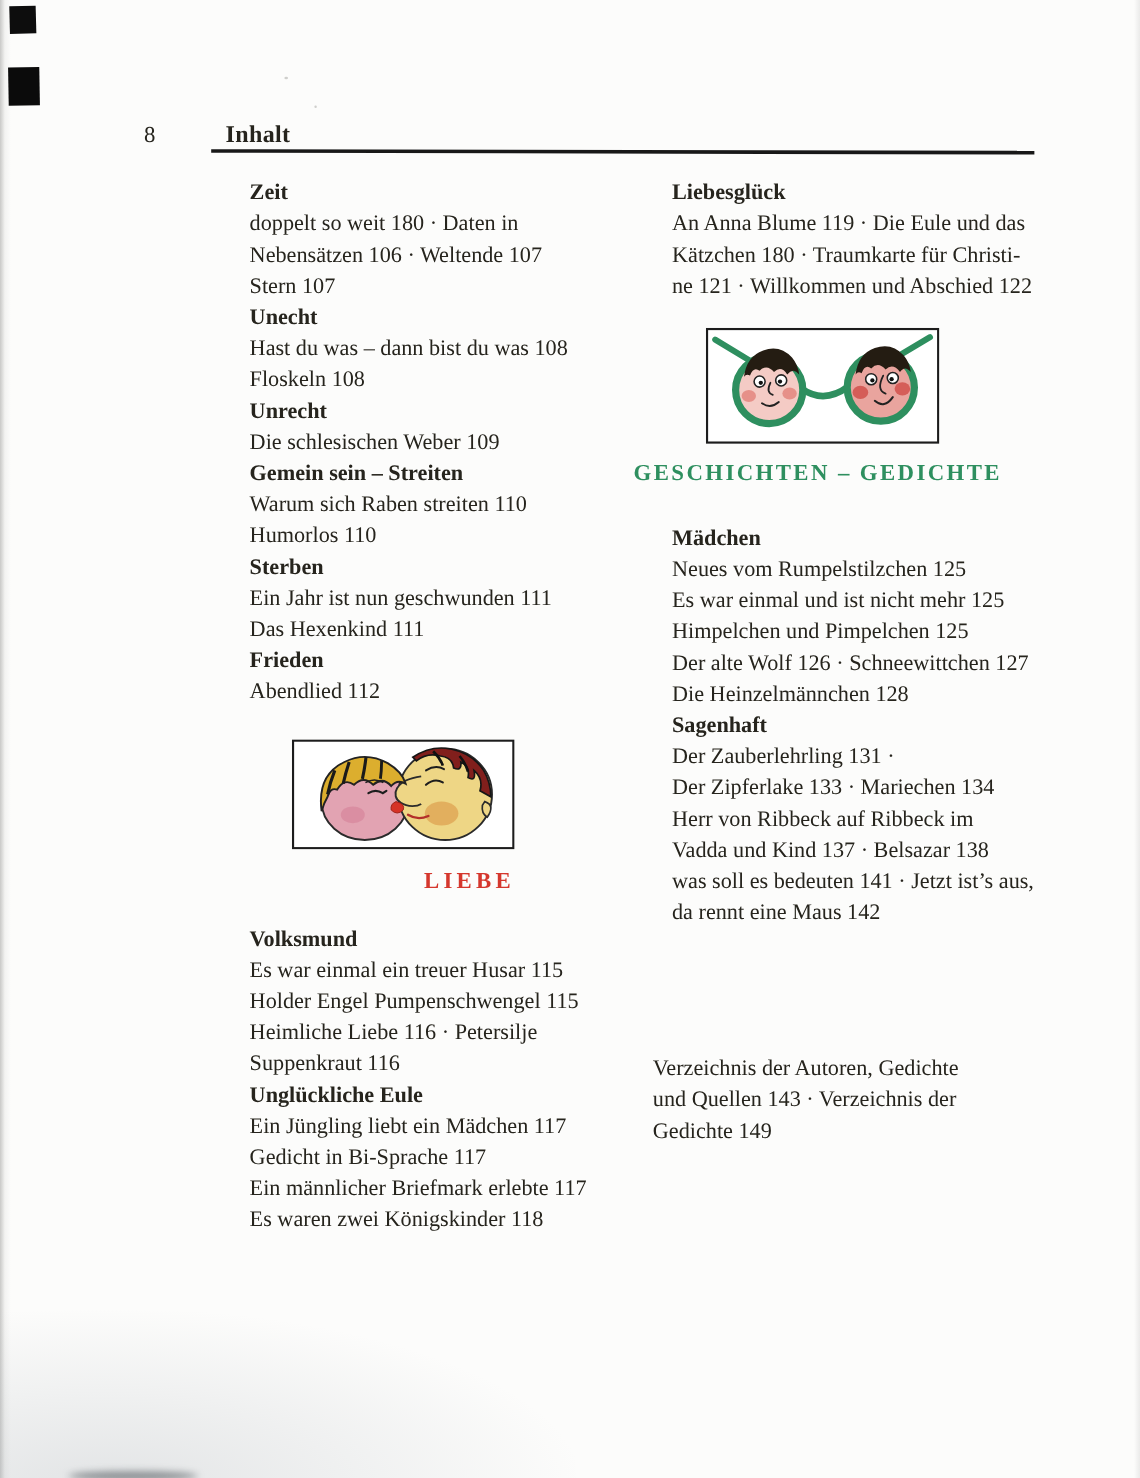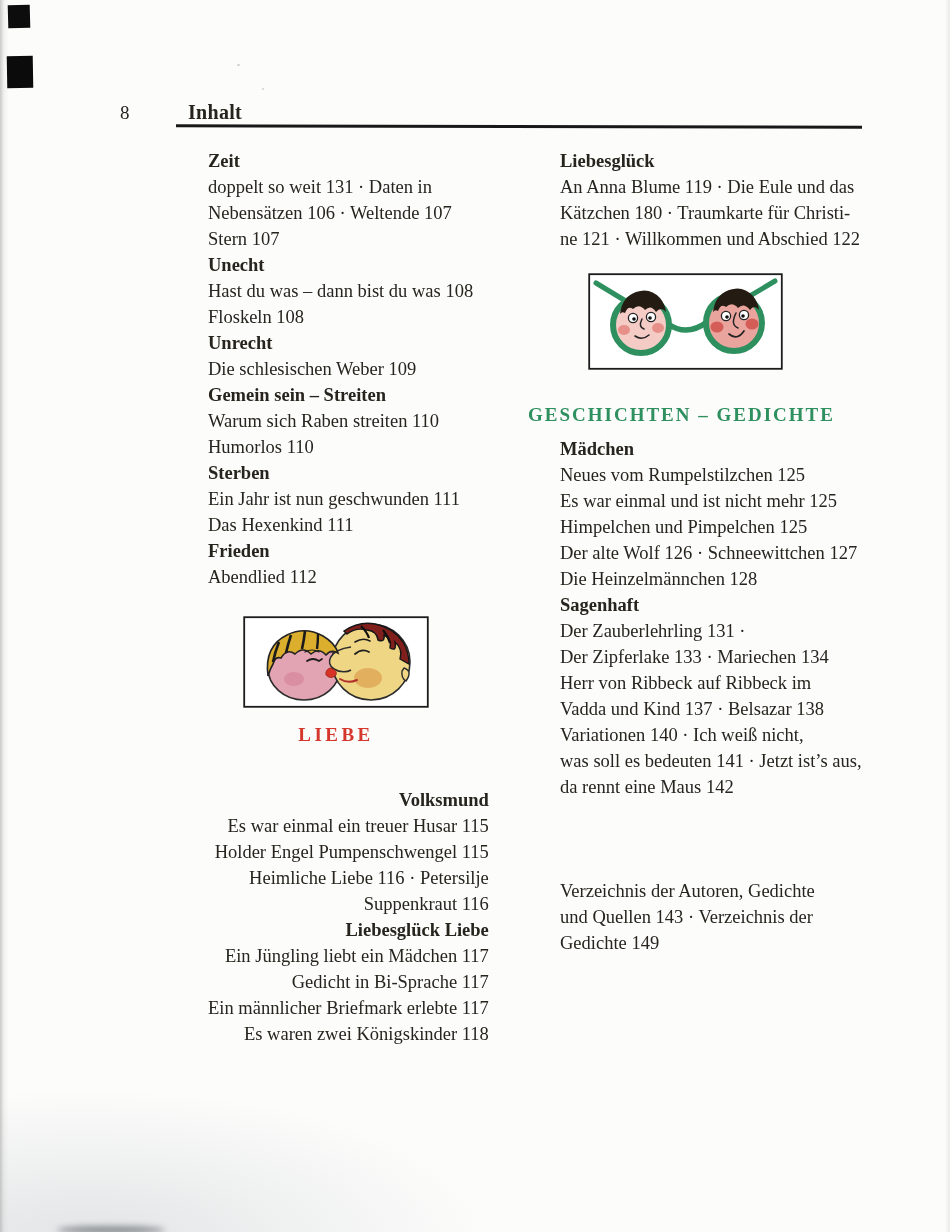--- a/index.html
+++ b/index.html
@@ -24,33 +24,33 @@
   
   .pageno{position:absolute;left:120px;top:100px;font-size:19px;line-height:26px;}
   .booktitle{position:absolute;left:188px;top:99px;font-size:20px;line-height:26px;font-weight:bold;letter-spacing:.3px;}
   .rule{position:absolute;left:176px;top:125px;width:686px;height:2.6px;background:#181818;transform:rotate(.12deg);}
 
   
   .grp{position:absolute;margin-left:32px;}
   .line{height:26px;line-height:26px;font-size:18.5px;white-space:nowrap;}
   .b{font-weight:bold;}
   .g-l1{left:176px;top:148px;}
-  .g-l2{left:176px;top:787px;text-align:right;}
+  .g-l2{left:176px;top:770px;}
   .g-r1{left:528px;top:148px;}
   .g-r2{left:528px;top:436px;}
-  .g-r3{left:528px;top:878px;}
+  .g-r3{left:512px;top:878px;}
 
   
   .illo{position:absolute;}
   .illo-kiss{left:243px;top:616px;width:186px;height:92px;}
   .illo-glasses{left:588px;top:273px;width:195px;height:97px;}
-  .h-liebe{position:absolute;left:243px;top:722px;width:186px;text-align:center;
+  .h-liebe{position:absolute;left:243px;top:722px;width:186px;text-align:right;
     font-size:19px;line-height:26px;letter-spacing:3.5px;font-weight:bold;color:#d5372d;}
   .h-gg{position:absolute;left:528px;top:382px;font-size:19px;line-height:26px;
-    letter-spacing:2px;font-weight:bold;color:#2e8f5f;white-space:nowrap;margin-top:20px;}
+    letter-spacing:2px;font-weight:bold;color:#2e8f5f;white-space:nowrap;}
 </style>
 </head>
 <body>
 
 <div class="page">
 
   <div class="edge-left"></div>
   <div class="edge-right"></div>
   <div class="corner-shadow"></div>
   <div class="bottom-smudge"></div>
@@ -58,21 +58,21 @@
   <div class="sq2"></div>
   <div class="speck" style="left:237px;top:64px;width:3px;height:2px;"></div>
   <div class="speck" style="left:262px;top:88px;width:2px;height:2px;"></div>
 
   <div class="pageno">8</div>
   <div class="booktitle">Inhalt</div>
   <div class="rule"></div>
 
   <div class="grp g-l1">
     <div class="line b">Zeit</div>
-    <div class="line">doppelt so weit 131 · Daten in</div>
+    <div class="line">doppelt so weit 180 · Daten in</div>
     <div class="line">Nebensätzen 106 · Weltende 107</div>
     <div class="line">Stern 107</div>
     <div class="line b">Unecht</div>
     <div class="line">Hast du was – dann bist du was 108</div>
     <div class="line">Floskeln 108</div>
     <div class="line b">Unrecht</div>
     <div class="line">Die schlesischen Weber 109</div>
     <div class="line b">Gemein sein – Streiten</div>
     <div class="line">Warum sich Raben streiten 110</div>
     <div class="line">Humorlos 110</div>
@@ -118,21 +118,21 @@
     </svg>
   </div>
   <div class="h-liebe">LIEBE</div>
 
   <div class="grp g-l2">
     <div class="line b">Volksmund</div>
     <div class="line">Es war einmal ein treuer Husar 115</div>
     <div class="line">Holder Engel Pumpenschwengel 115</div>
     <div class="line">Heimliche Liebe 116 · Petersilje</div>
     <div class="line">Suppenkraut 116</div>
-    <div class="line b">Liebesglück Liebe</div>
+    <div class="line b">Unglückliche Eule</div>
     <div class="line">Ein Jüngling liebt ein Mädchen 117</div>
     <div class="line">Gedicht in Bi-Sprache 117</div>
     <div class="line">Ein männlicher Briefmark erlebte 117</div>
     <div class="line">Es waren zwei Königskinder 118</div>
   </div>
 
   <div class="grp g-r1">
     <div class="line b">Liebesglück</div>
     <div class="line">An Anna Blume 119 · Die Eule und das</div>
     <div class="line">Kätzchen 180 · Traumkarte für Christi-</div>
@@ -179,21 +179,20 @@
     <div class="line">Neues vom Rumpelstilzchen 125</div>
     <div class="line">Es war einmal und ist nicht mehr 125</div>
     <div class="line">Himpelchen und Pimpelchen 125</div>
     <div class="line">Der alte Wolf 126 · Schneewittchen 127</div>
     <div class="line">Die Heinzelmännchen 128</div>
     <div class="line b">Sagenhaft</div>
     <div class="line">Der Zauberlehrling 131 ·</div>
     <div class="line">Der Zipferlake 133 · Mariechen 134</div>
     <div class="line">Herr von Ribbeck auf Ribbeck im</div>
     <div class="line">Vadda und Kind 137 · Belsazar 138</div>
-    <div class="line">Variationen 140 · Ich weiß nicht,</div>
     <div class="line">was soll es bedeuten 141 · Jetzt ist’s aus,</div>
     <div class="line">da rennt eine Maus 142</div>
   </div>
 
   <div class="grp g-r3">
     <div class="line">Verzeichnis der Autoren, Gedichte</div>
     <div class="line">und Quellen 143 · Verzeichnis der</div>
     <div class="line">Gedichte 149</div>
   </div>
 

